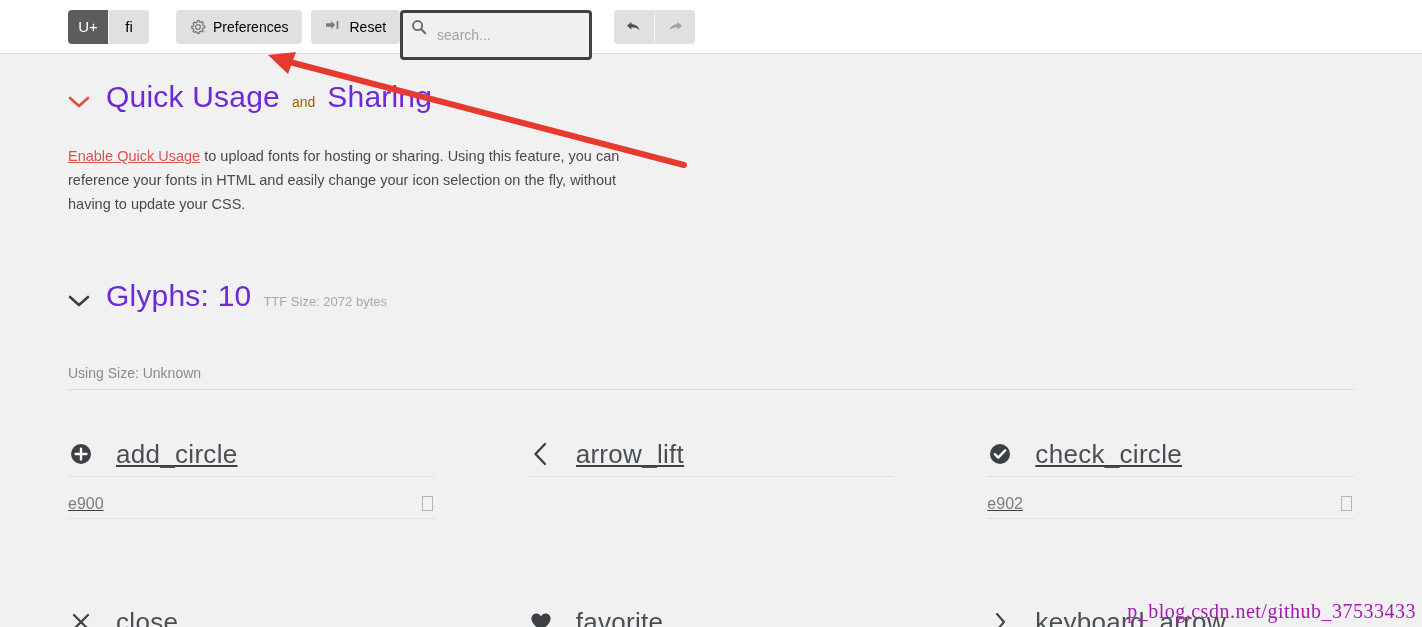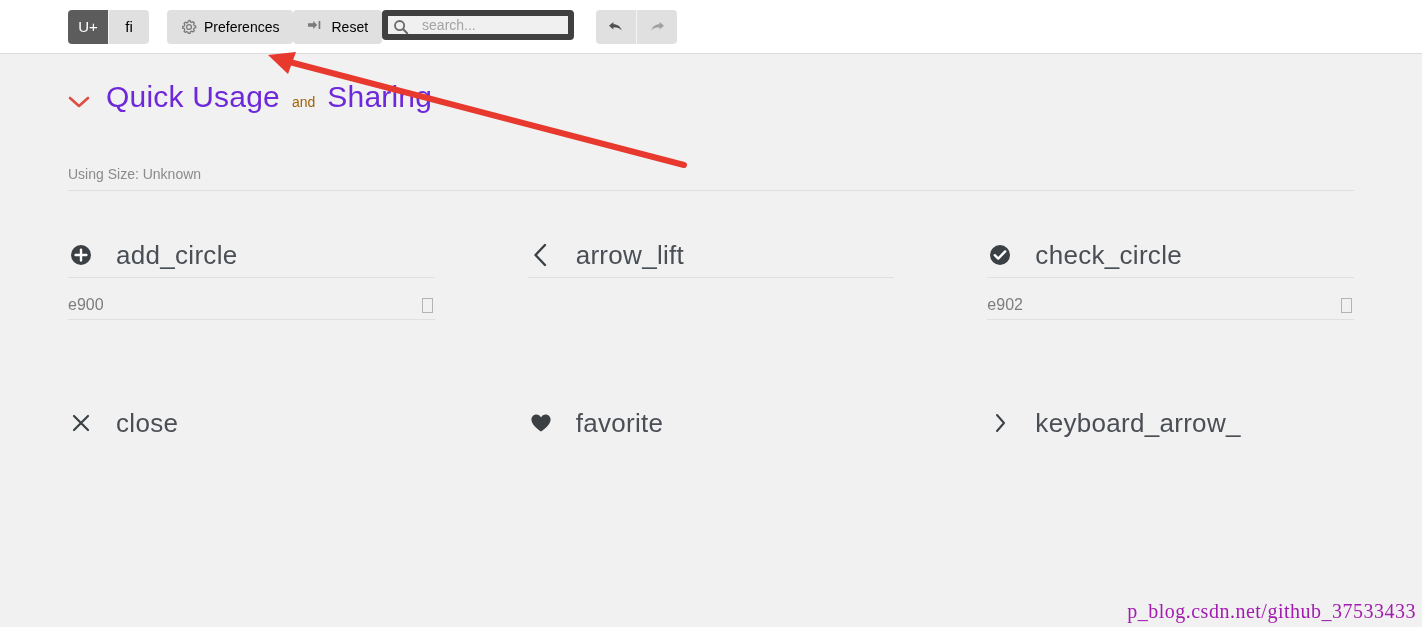--- a/index.html
+++ b/index.html
@@ -45,43 +45,43 @@
     display: flex;
     align-items: center;
     justify-content: center;
     gap: 7px;
     padding: 0 14px;
     height: 34px;
     cursor: pointer;
     box-sizing: border-box;
     white-space: nowrap;
   }
-  .tbtn.solo { border-radius: 4px; }
+  .tbtn.solo { border-radius: 4px; margin-left: 9px; }
   .tbtn.active {
     background: #5c5c5c;
     color: #ffffff;
   }
   .tbtn.sq { width: 40px; padding: 0; font-size: 15px; }
   .tbtn.dim { color: #9a9a9a; }
   .sep-line { width: 1px; background: #f4f4f4; }
 
   .icon-svg { display: block; }
 
   
   .searchwrap {
     position: relative;
     width: 192px;
     height: 34px;
     margin-right: 22px;
   }
   .searchwrap input {
     width: 100%;
-    height: 30px;
+    height: 50px;
     box-sizing: border-box;
-    border: 6px solid #404040;
+    border: 3px solid #404040;
     background: #f0f0f0;
     border-radius: 4px;
     padding: 0 10px 0 34px;
     font-family: "Liberation Sans", sans-serif;
     font-size: 14px;
     color: #5a5a5a;
     outline: none;
   }
   .searchwrap input::placeholder { color: #a3a3a3; }
   .search-icon {
@@ -153,20 +153,21 @@
     display: grid;
     grid-template-columns: repeat(3, 1fr);
     column-gap: 93px;
     row-gap: 0;
     margin-top: 26px;
   }
   .glyph {
     padding-top: 22px;
     min-height: 150px;
     box-sizing: border-box;
+    text-decoration: underline;
   }
   .glyph-top {
     display: flex;
     align-items: center;
     gap: 22px;
     padding-bottom: 6px;
     border-bottom: 1px solid #e0e0e0;
   }
   .glyph-mark {
     width: 26px;
@@ -300,21 +301,33 @@
     <span class="chev">
       <svg width="22" height="14" viewBox="0 0 22 14">
           <path d="M2 3l9 8 9-8" fill="none" stroke="#e04b43" stroke-width="2.6" stroke-linecap="round" stroke-linejoin="round"></path>
         </svg>
     </span>
     <span class="sec-title">Quick Usage</span>
     <span class="sec-sub-sm">and</span>
     <span class="sec-title">Sharing</span>
   </div>
 
-
+  <p class="para">
+    <span class="enable-link">Enable Quick Usage</span><span> to upload fonts for hosting or sharing. Using this feature, you can reference your fonts in HTML and easily change your icon selection on the fly, without having to update your CSS.</span>
+  </p>
+
+  <div class="section-head" style="padding-top:48px;">
+    <span class="chev">
+      <svg width="22" height="14" viewBox="0 0 22 14">
+          <path d="M2 3l9 8 9-8" fill="none" stroke="#3f3f3f" stroke-width="2.6" stroke-linecap="round" stroke-linejoin="round"></path>
+        </svg>
+    </span>
+    <span class="sec-title">Glyphs: 10</span>
+    <span class="sec-meta">TTF Size: 2072 bytes</span>
+  </div>
 
   <div class="gridsize">Using Size: Unknown</div>
 
   <div class="glyph-grid">
 
     <div class="glyph">
       <div class="glyph-top">
         <span class="glyph-mark">
           <svg width="22" height="22" viewBox="0 0 22 22">
             <circle cx="11" cy="11" r="10" fill="#3b4045"></circle>

